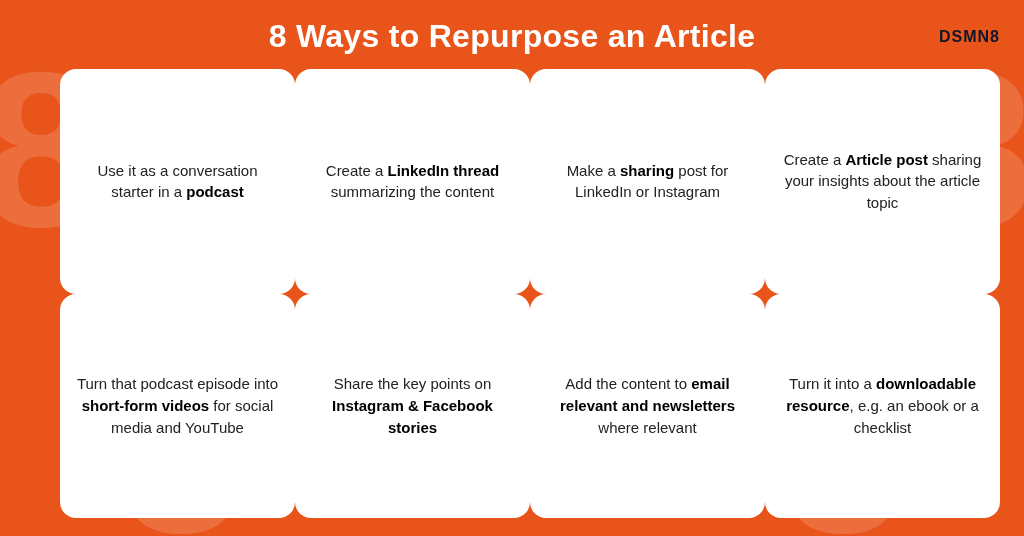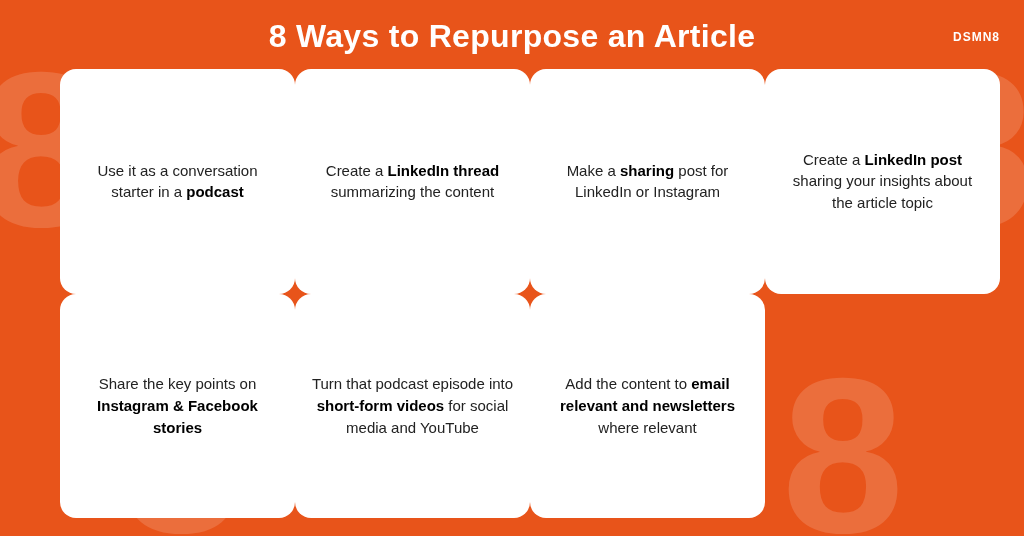--- a/index.html
+++ b/index.html
@@ -56,22 +56,22 @@
       font-weight: 900;
       text-align: center;
       letter-spacing: 0.3px;
     }
 
     .logo {
       position: absolute;
       right: 0;
       top: 50%;
       transform: translateY(-50%);
-      color: #ffffff;
-      font-size: 12px;
+      color: #0f172a;
+      font-size: 16px;
       font-weight: 900;
       letter-spacing: 1px;
     }
 
     .grid {
       display: grid;
       grid-template-columns: repeat(4, 1fr);
       grid-template-rows: repeat(2, 1fr);
       flex: 1;
       margin-left: 36px;
@@ -158,37 +158,42 @@
     </div>
 
     <div class="card">
       <p class="card-text">
         Make a <b>sharing</b> post for LinkedIn or Instagram
       </p>
     </div>
 
     <div class="card">
       <p class="card-text">
-        Create a <b>LinkedIn post</b> sharing your insights about the article topic
+        Create a <b>Article post</b> sharing your insights about the article topic
+      </p>
+    </div>
+
+    <div class="card">
+      <p class="card-text">
+        Turn that podcast episode into <b>short-form videos</b> for social media and YouTube
       </p>
     </div>
 
     <div class="card">
       <p class="card-text">
         Share the key points on <b>Instagram &amp; Facebook stories</b>
       </p>
     </div>
 
     <div class="card">
       <p class="card-text">
-        Turn that podcast episode into <b>short-form videos</b> for social media and YouTube
+        Add the content to <b>email relevant and newsletters</b> where relevant
       </p>
     </div>
 
     <div class="card">
       <p class="card-text">
-        Add the content to <b>email relevant and newsletters</b> where relevant
+        Turn it into a <b>downloadable resource</b>, e.g. an ebook or a checklist
       </p>
     </div>
-
 
   </div>
 </div>
 
 </body></html>

